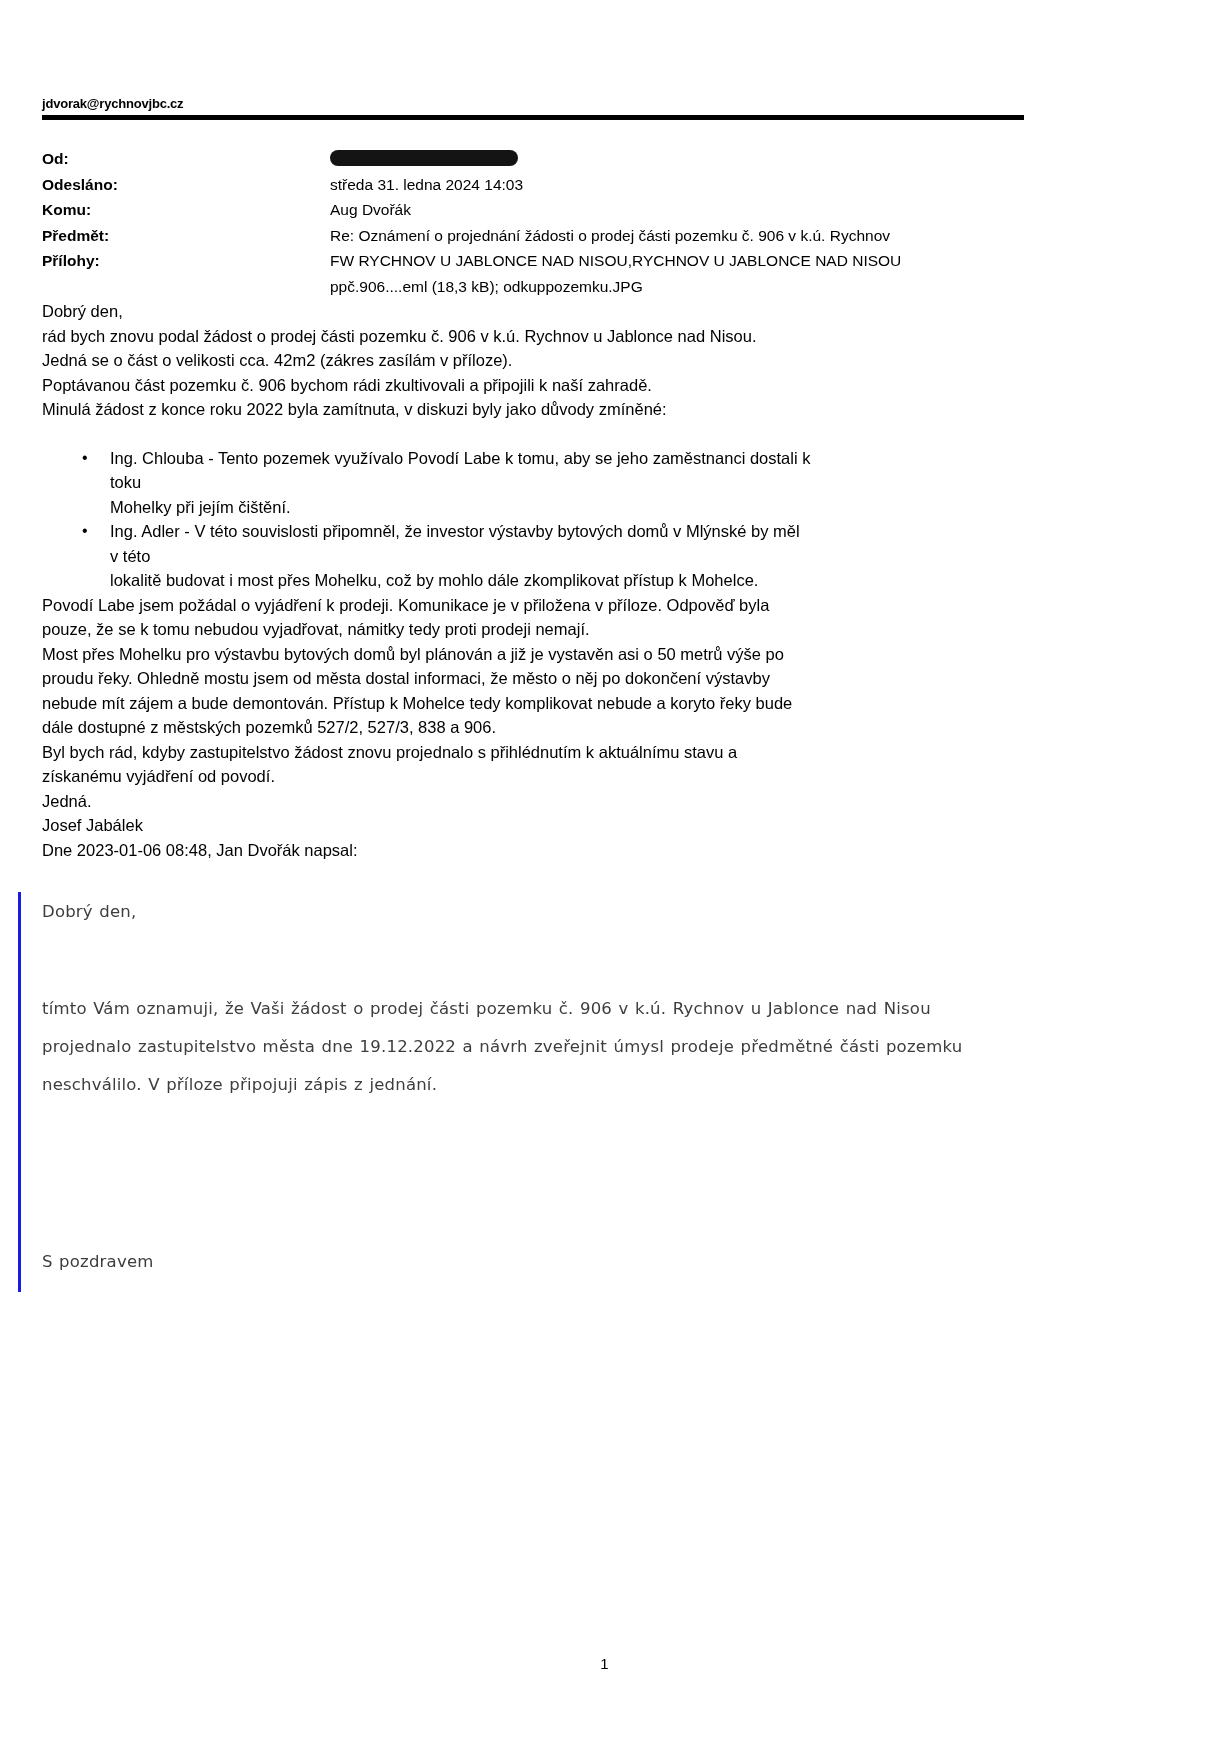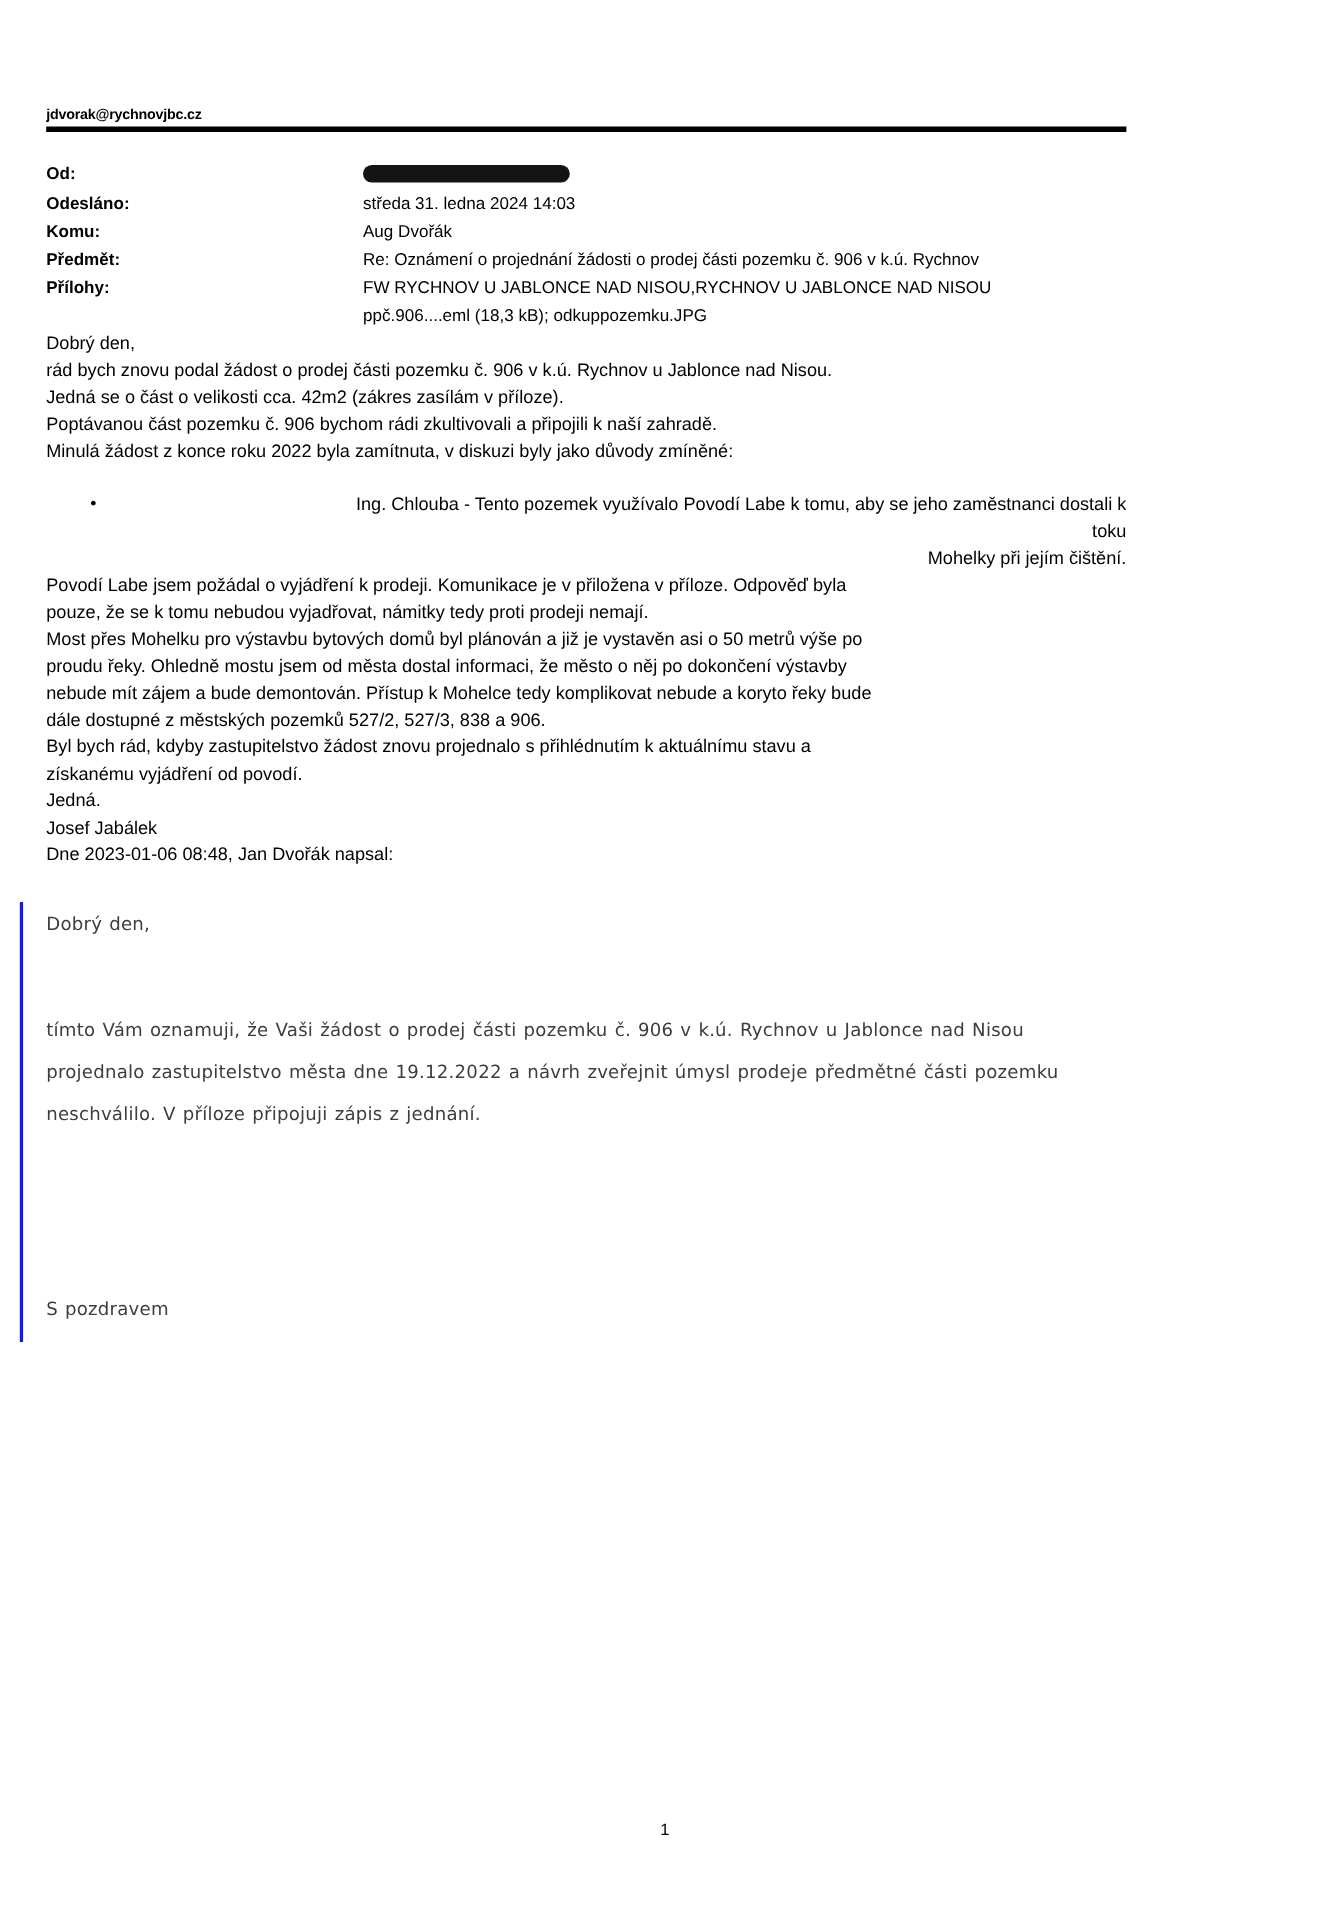--- a/index.html
+++ b/index.html
@@ -27,21 +27,21 @@
     display:inline-block;width:188px;height:16px;background:#141414;
     border-radius:8px;vertical-align:-2px;margin-top:4px;
   }
 
   
   .mail-body{font-size:16.5px;line-height:24.5px;}
   .mail-body p{margin:0;}
   .greeting{margin-top:47px;}
   .para1{margin-top:26px;}
   .para2{margin-top:25px;}
-  .bullets{margin:24px 0 0 0;padding:0;text-align:right;}
+  .bullets{margin:24px 0 0 0;padding:0;}
   .bullets li{list-style:none;position:relative;padding-left:68px;}
   .bullets li::before{
     content:"\2022";position:absolute;left:40px;top:0;font-size:16px;
   }
   .para3{margin-top:24px;}
   .para4{margin-top:25px;}
   .thanks{margin-top:25px;}
   .signature{margin-top:27px;}
   .quote-intro{margin-top:70px;}
 
@@ -96,20 +96,23 @@
   <div class="mail-body">
     <p class="greeting">Dobrý den,</p>
     <p class="para1 ml">rád bych znovu podal žádost o prodej části pozemku č. 906 v k.ú. Rychnov u Jablonce nad Nisou.
 Jedná se o část o velikosti cca. 42m2 (zákres zasílám v příloze).
 Poptávanou část pozemku č. 906 bychom rádi zkultivovali a připojili k naší zahradě.</p>
     <p class="para2">Minulá žádost z konce roku 2022 byla zamítnuta, v diskuzi byly jako důvody zmíněné:</p>
     <ul class="bullets">
       <li class="ml">Ing. Chlouba - Tento pozemek využívalo Povodí Labe k tomu, aby se jeho zaměstnanci dostali k
 toku
 Mohelky při jejím čištění.</li>
+      <li class="ml">Ing. Adler - V této souvislosti připomněl, že investor výstavby bytových domů v Mlýnské by měl
+v této
+lokalitě budovat i most přes Mohelku, což by mohlo dále zkomplikovat přístup k Mohelce.</li>
     </ul>
     <p class="para3 ml">Povodí Labe jsem požádal o vyjádření k prodeji. Komunikace je v přiložena v příloze. Odpověď byla
 pouze, že se k tomu nebudou vyjadřovat, námitky tedy proti prodeji nemají.
 Most přes Mohelku pro výstavbu bytových domů byl plánován a již je vystavěn asi o 50 metrů výše po
 proudu řeky. Ohledně mostu jsem od města dostal informaci, že město o něj po dokončení výstavby
 nebude mít zájem a bude demontován. Přístup k Mohelce tedy komplikovat nebude a koryto řeky bude
 dále dostupné z městských pozemků 527/2, 527/3, 838 a 906.</p>
     <p class="para4 ml">Byl bych rád, kdyby zastupitelstvo žádost znovu projednalo s přihlédnutím k aktuálnímu stavu a
 získanému vyjádření od povodí.</p>
     <p class="thanks">Jedná.</p>

